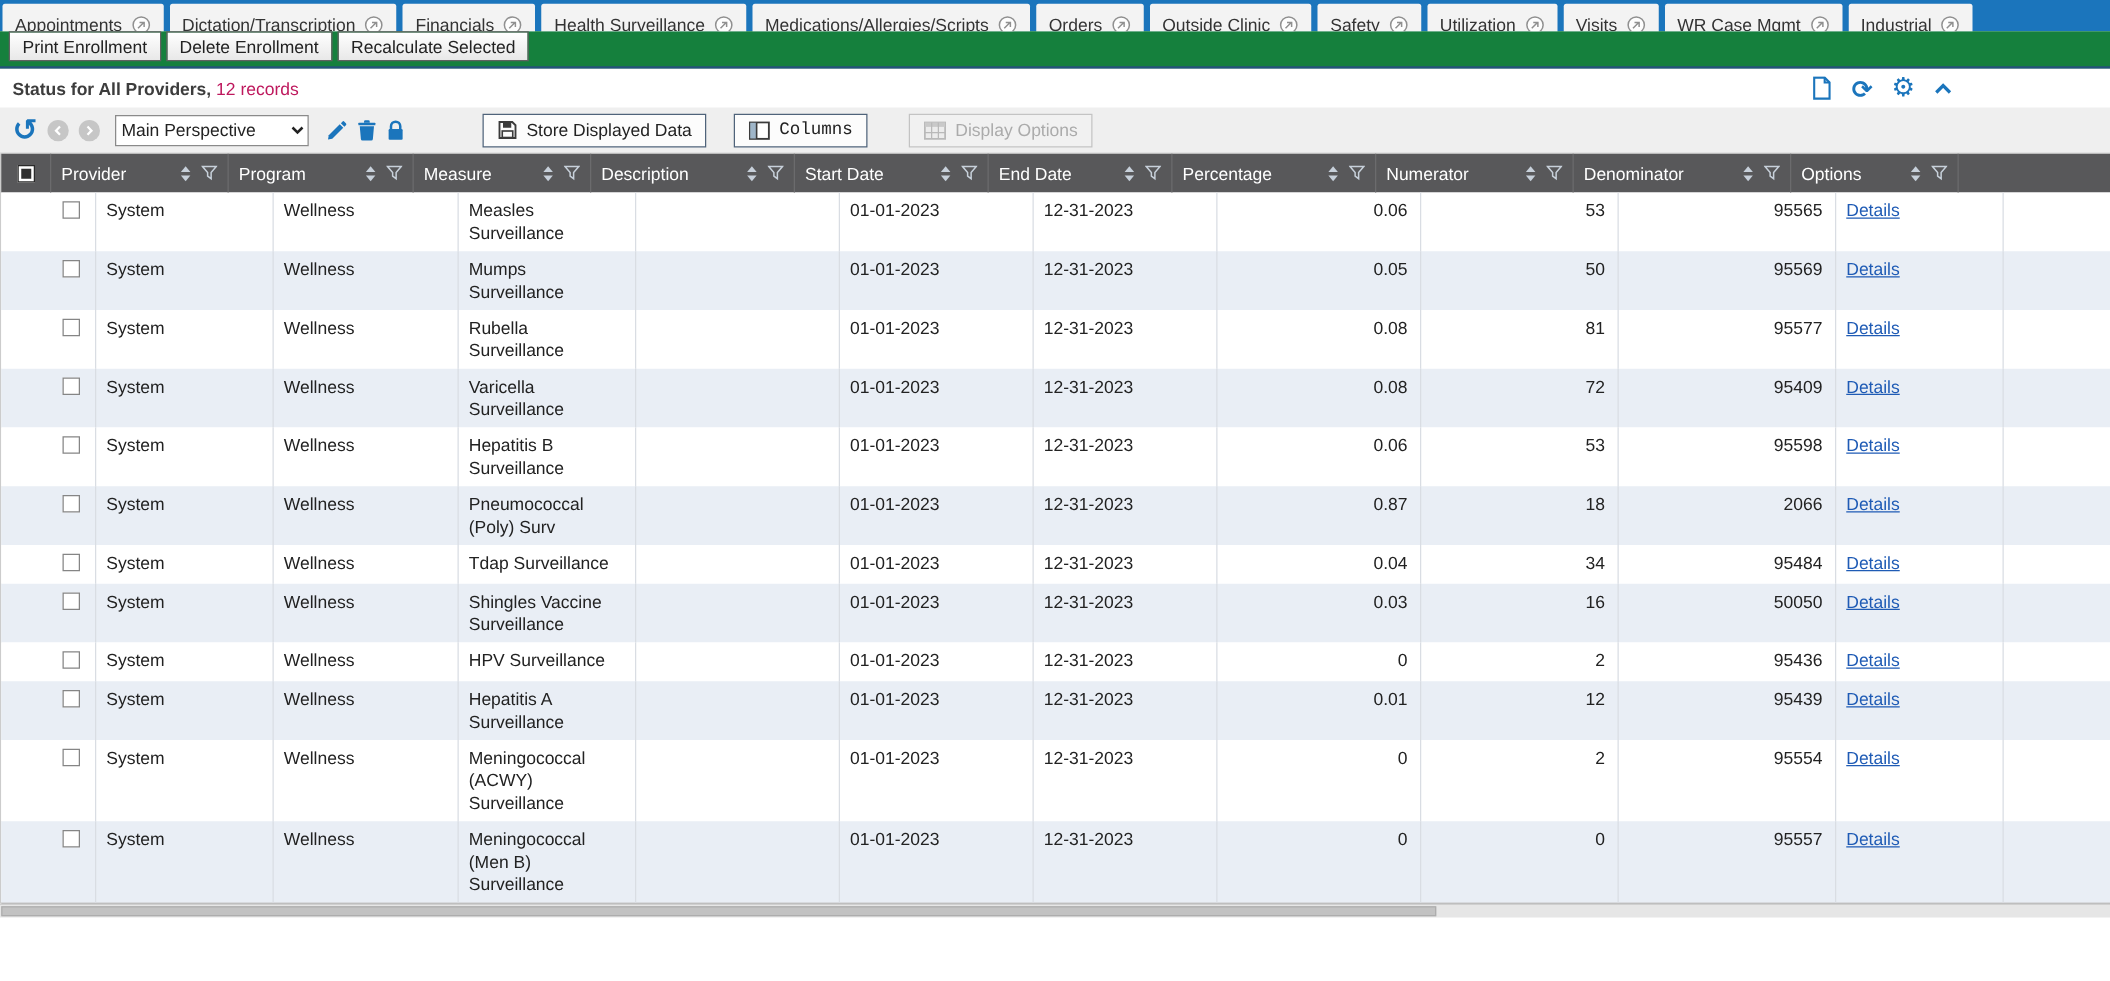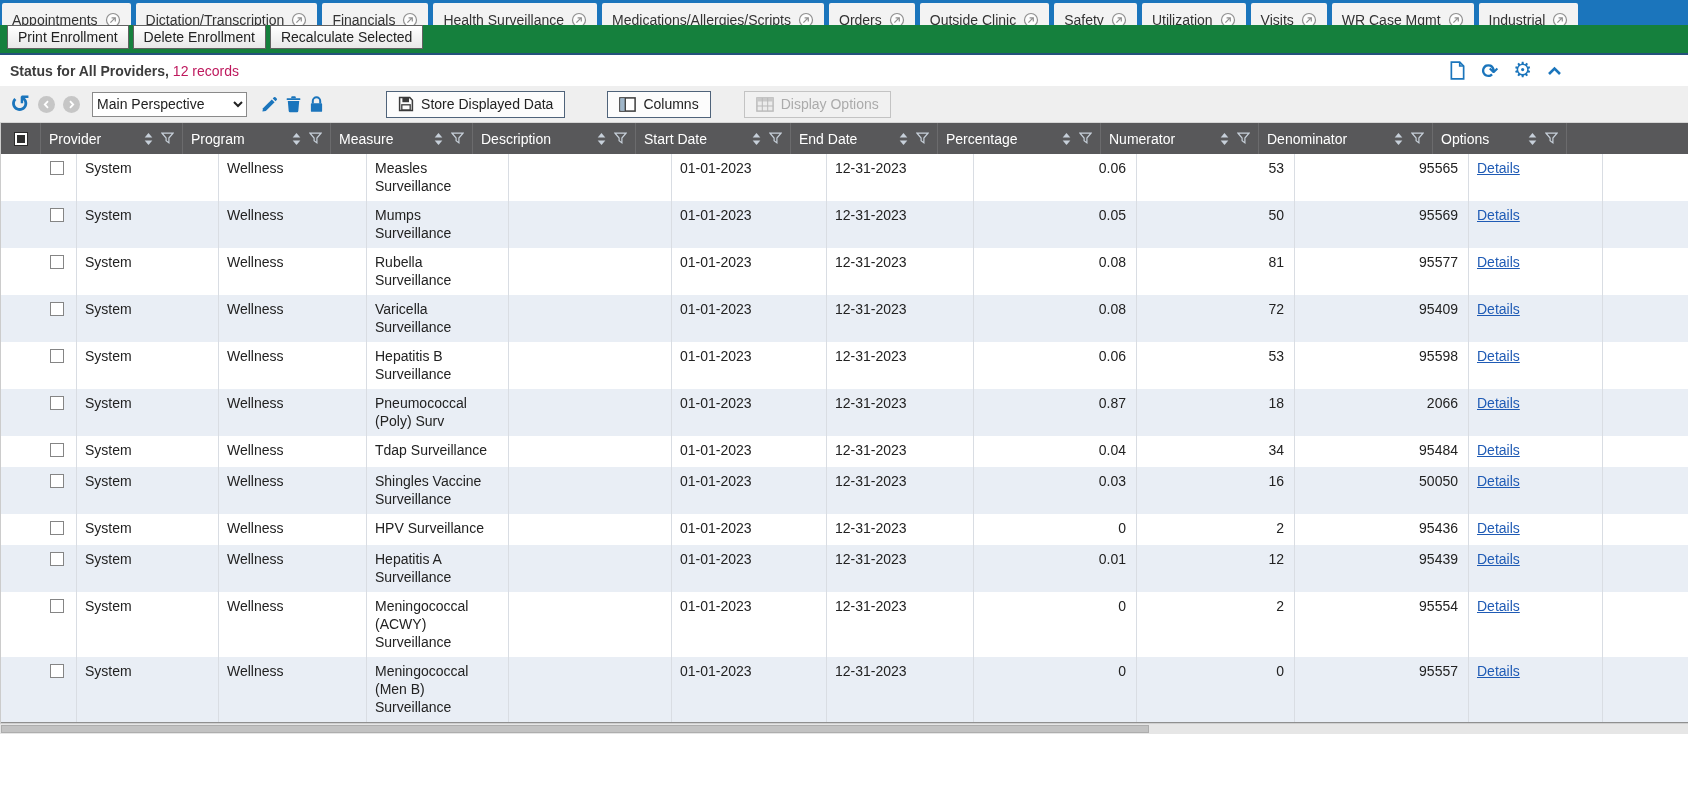--- a/index.html
+++ b/index.html
@@ -76,21 +76,21 @@
   }
   .ticon { display: inline-flex; line-height: 0; cursor: pointer; }
   .ticon.pencil { margin-left: 6px; }
   .tbtn {
     display: inline-flex; align-items: center; gap: 7px;
     font-family: inherit; font-size: 14px; color: #222;
     background: #fcfcfc; border: 1px solid #4f637a;
     height: 27px; padding: 3px 11px; cursor: pointer;
   }
   .tbtn.store { margin-left: 54px; }
-  .tbtn.columns { margin-left: 34px; }
+  .tbtn.columns { margin-left: 14px; font-family: Liberation Mono, monospace; }
   .tbtn.disabled {
     margin-left: 25px; color: #ababab;
     border-color: #c3c3c3; background: #f1f1f1; cursor: default;
   }
   .bicon { display: inline-flex; line-height: 0; }
 
   
   .grid { border-left: 1px solid #ccc; }
   .grid-header { display: flex; background: #58585a; color: #fff; height: 31px; }
   .hcell {

